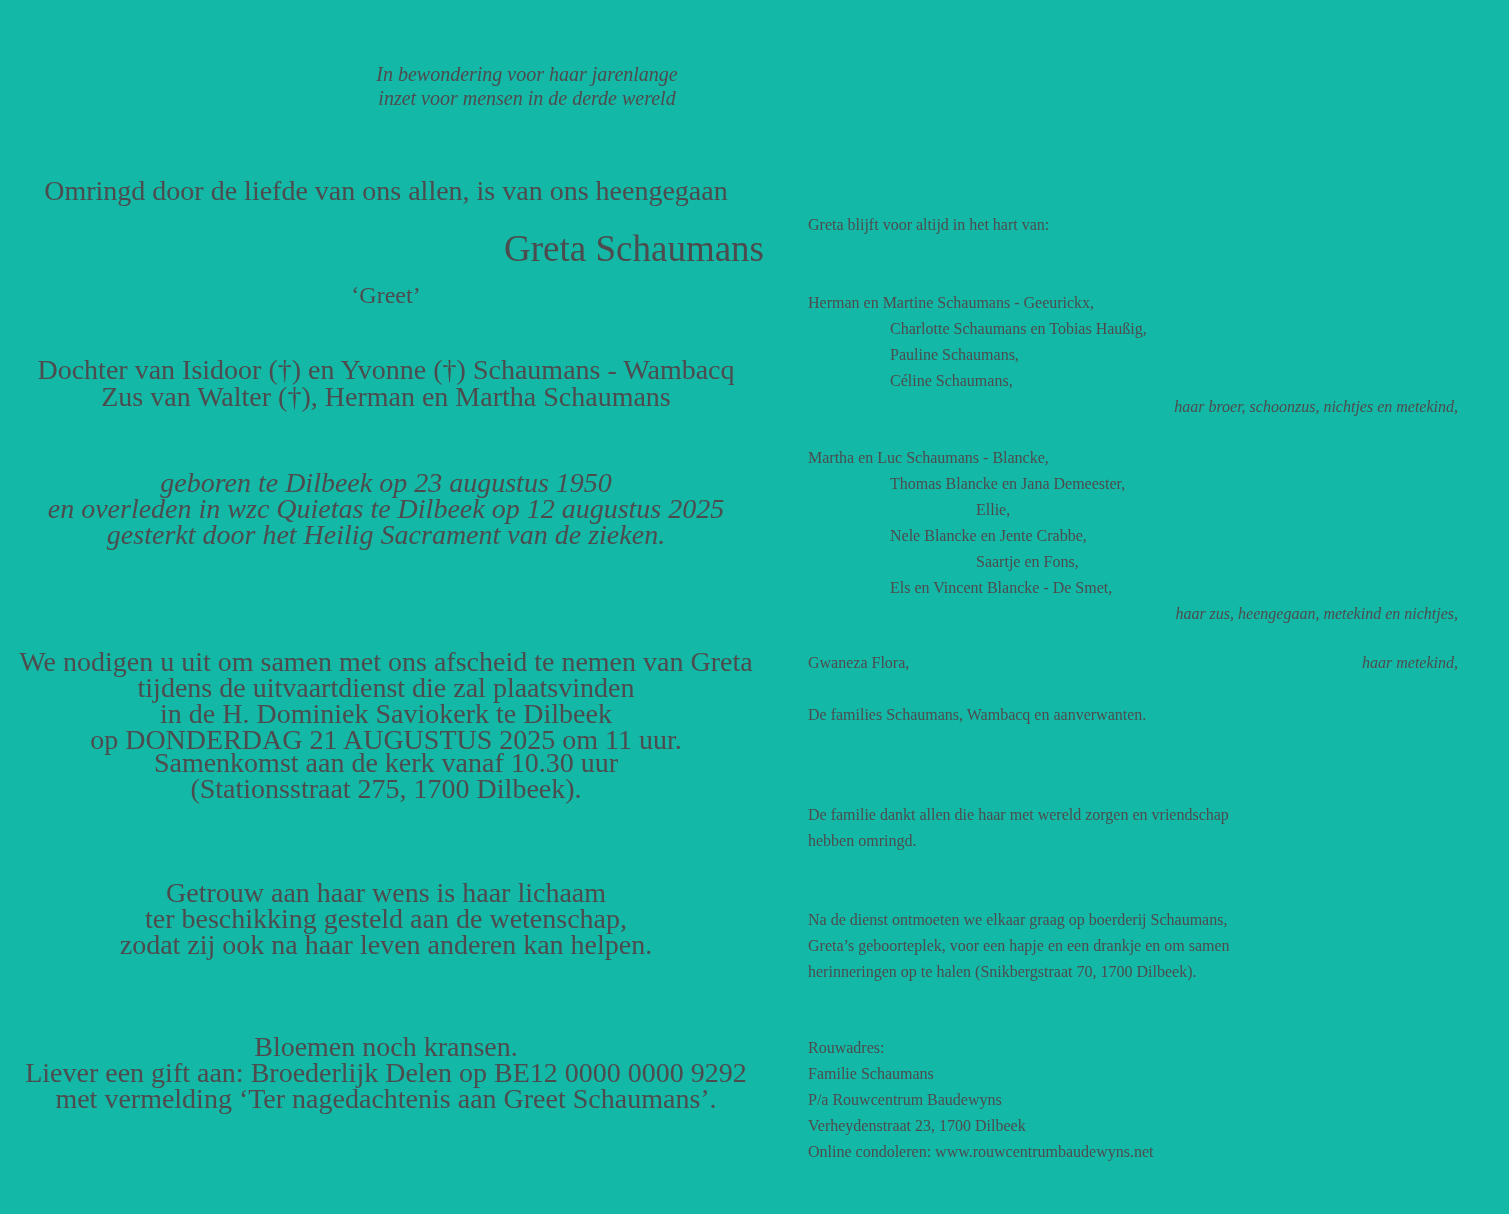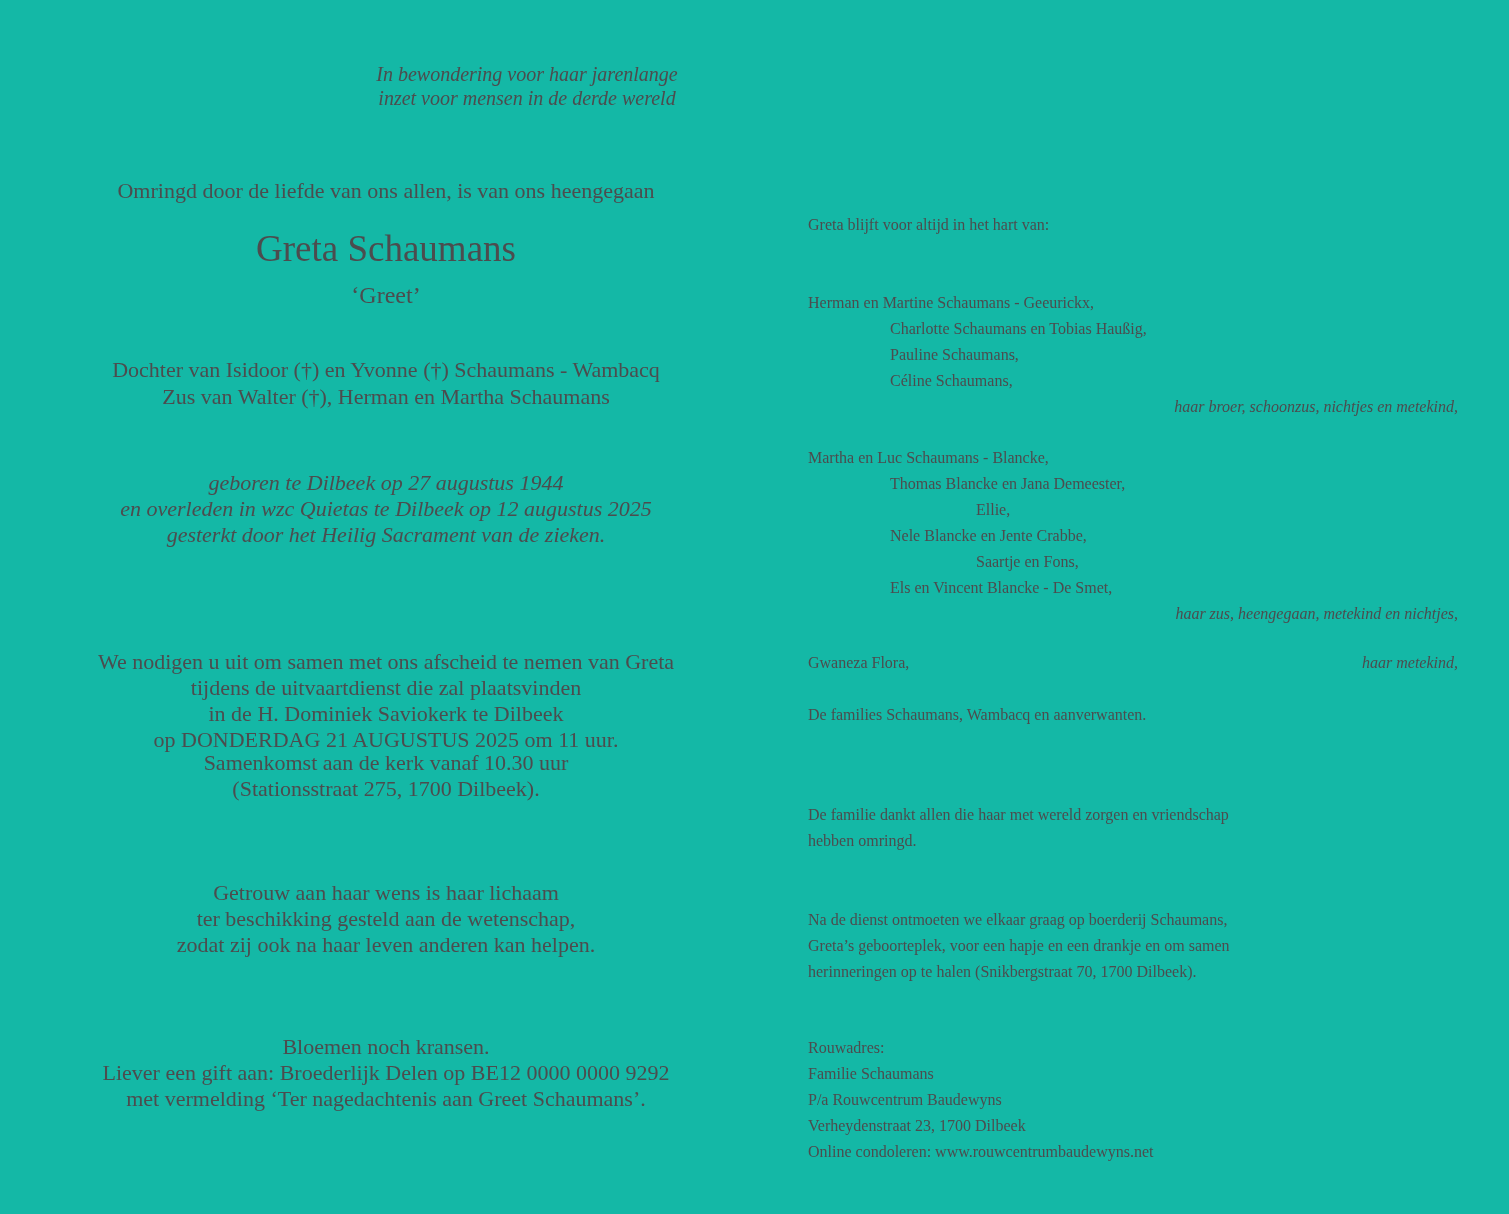--- a/index.html
+++ b/index.html
@@ -12,23 +12,23 @@
     margin:0 auto;
     overflow:hidden;
   }
   .block { position:absolute; }
   .italic { font-style:italic; }
 
   
   .epigraph { left:252px; top:62px; width:550px; font-size:20px; line-height:24px; font-style:italic; text-align:center; }
 
   
-  .lcol { left:8px; width:756px; text-align:center; font-size:22px; line-height:26px; }
+  .lcol { left:8px; width:756px; text-align:center; font-size:28px; line-height:26px; }
   .intro      { top:178px; }
-  .name       { top:226px; font-size:37px; line-height:46px; }
+  .name       { top:226px; font-size:37px; line-height:46px;text-align:right; }
   .nickname   { top:280px; font-size:24px; line-height:30px; }
   .lineage    { top:356px; line-height:27px; }
   .life       { top:470px; font-style:italic; }
   .service    { top:649px; }
   .gathering  { top:750px; }
   .donation   { top:880px; }
   .flowers    { top:1034px; }
 
   
   .rcol { left:808px; width:650px; font-size:16px; line-height:26px; text-align:left; }
@@ -59,21 +59,21 @@
 
   <div class="block lcol name">Greta Schaumans</div>
   <div class="block lcol nickname">‘Greet’</div>
 
   <div class="block lcol lineage">
     <div>Dochter van Isidoor (†) en Yvonne (†) Schaumans - Wambacq</div>
     <div>Zus van Walter (†), Herman en Martha Schaumans</div>
   </div>
 
   <div class="block lcol life">
-    <div>geboren te Dilbeek op 27 augustus 1944</div>
+    <div>geboren te Dilbeek op 23 augustus 1950</div>
     <div>en overleden in wzc Quietas te Dilbeek op 12 augustus 2025</div>
     <div>gesterkt door het Heilig Sacrament van de zieken.</div>
   </div>
 
   <div class="block lcol service">
     <div>We nodigen u uit om samen met ons afscheid te nemen van Greta</div>
     <div>tijdens de uitvaartdienst die zal plaatsvinden</div>
     <div>in de H. Dominiek Saviokerk te Dilbeek</div>
     <div>op DONDERDAG 21 AUGUSTUS 2025 om 11 uur.</div>
   </div>

